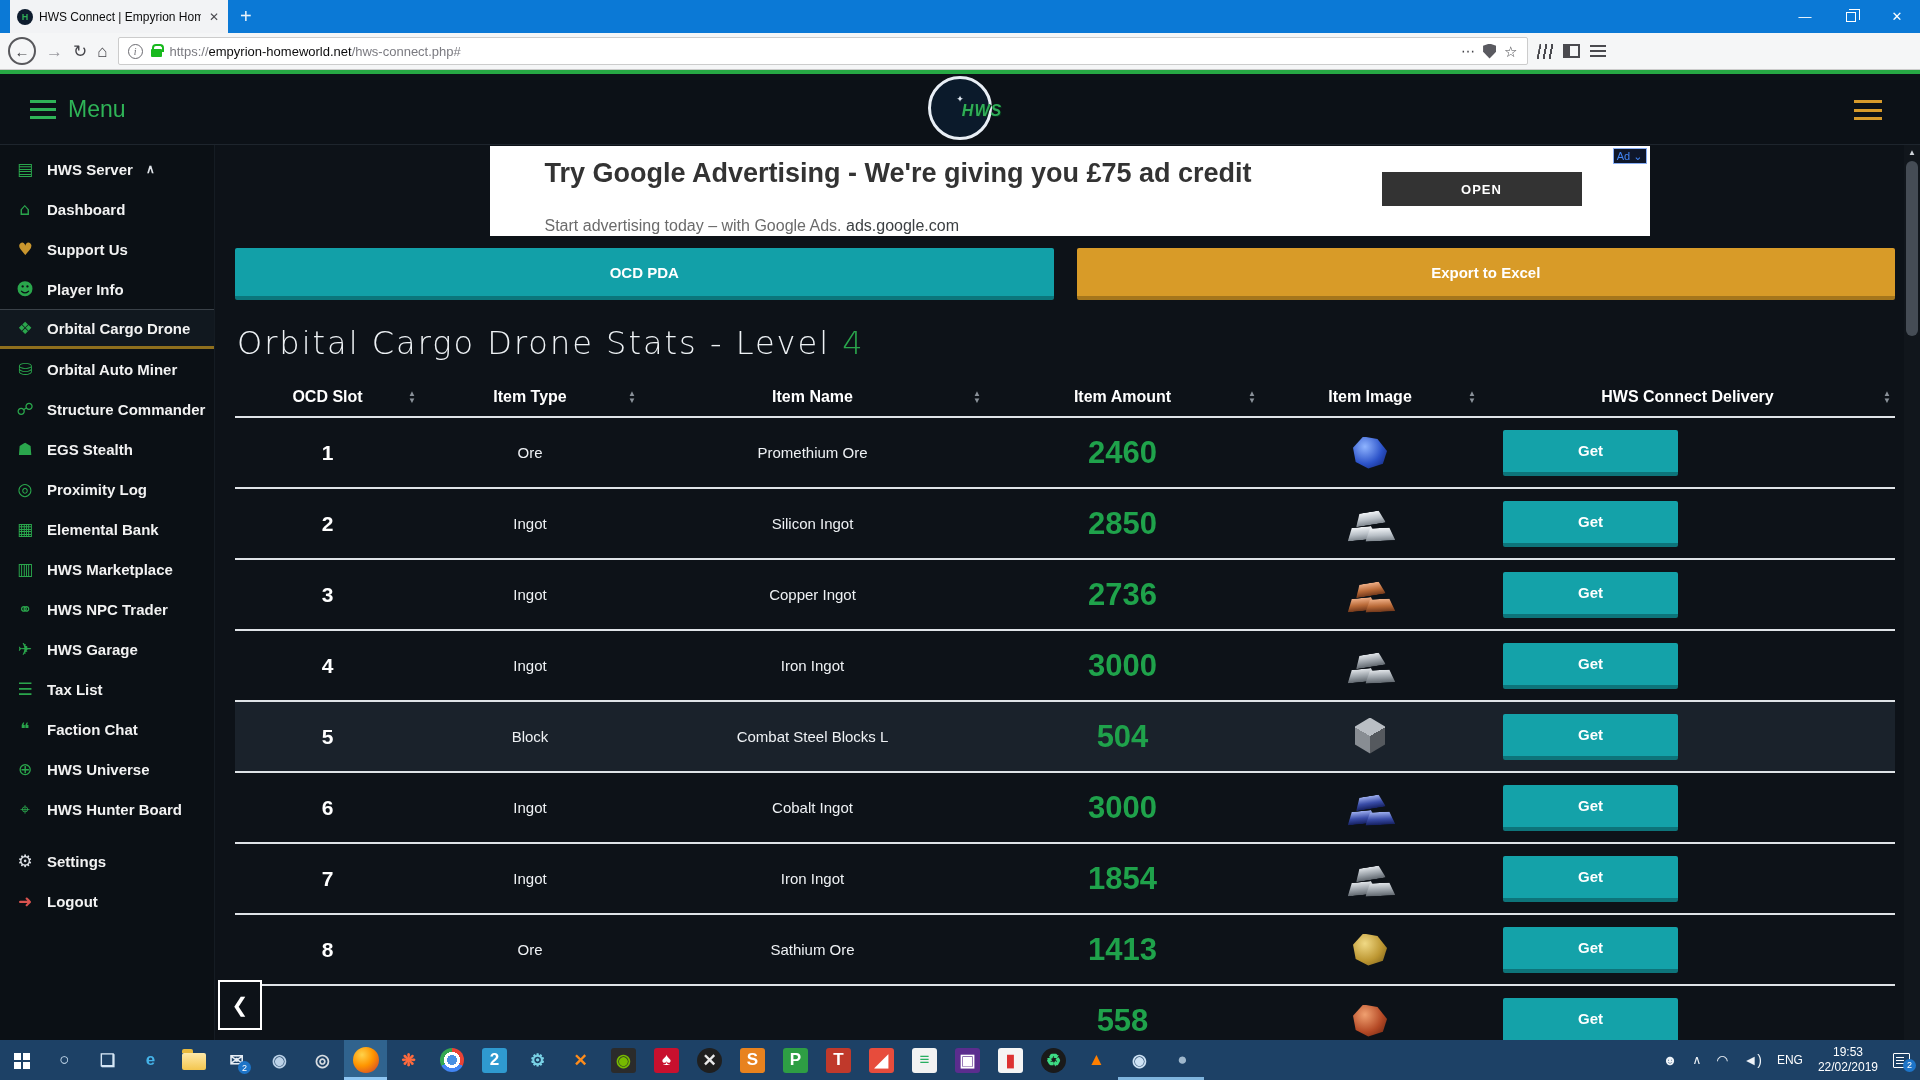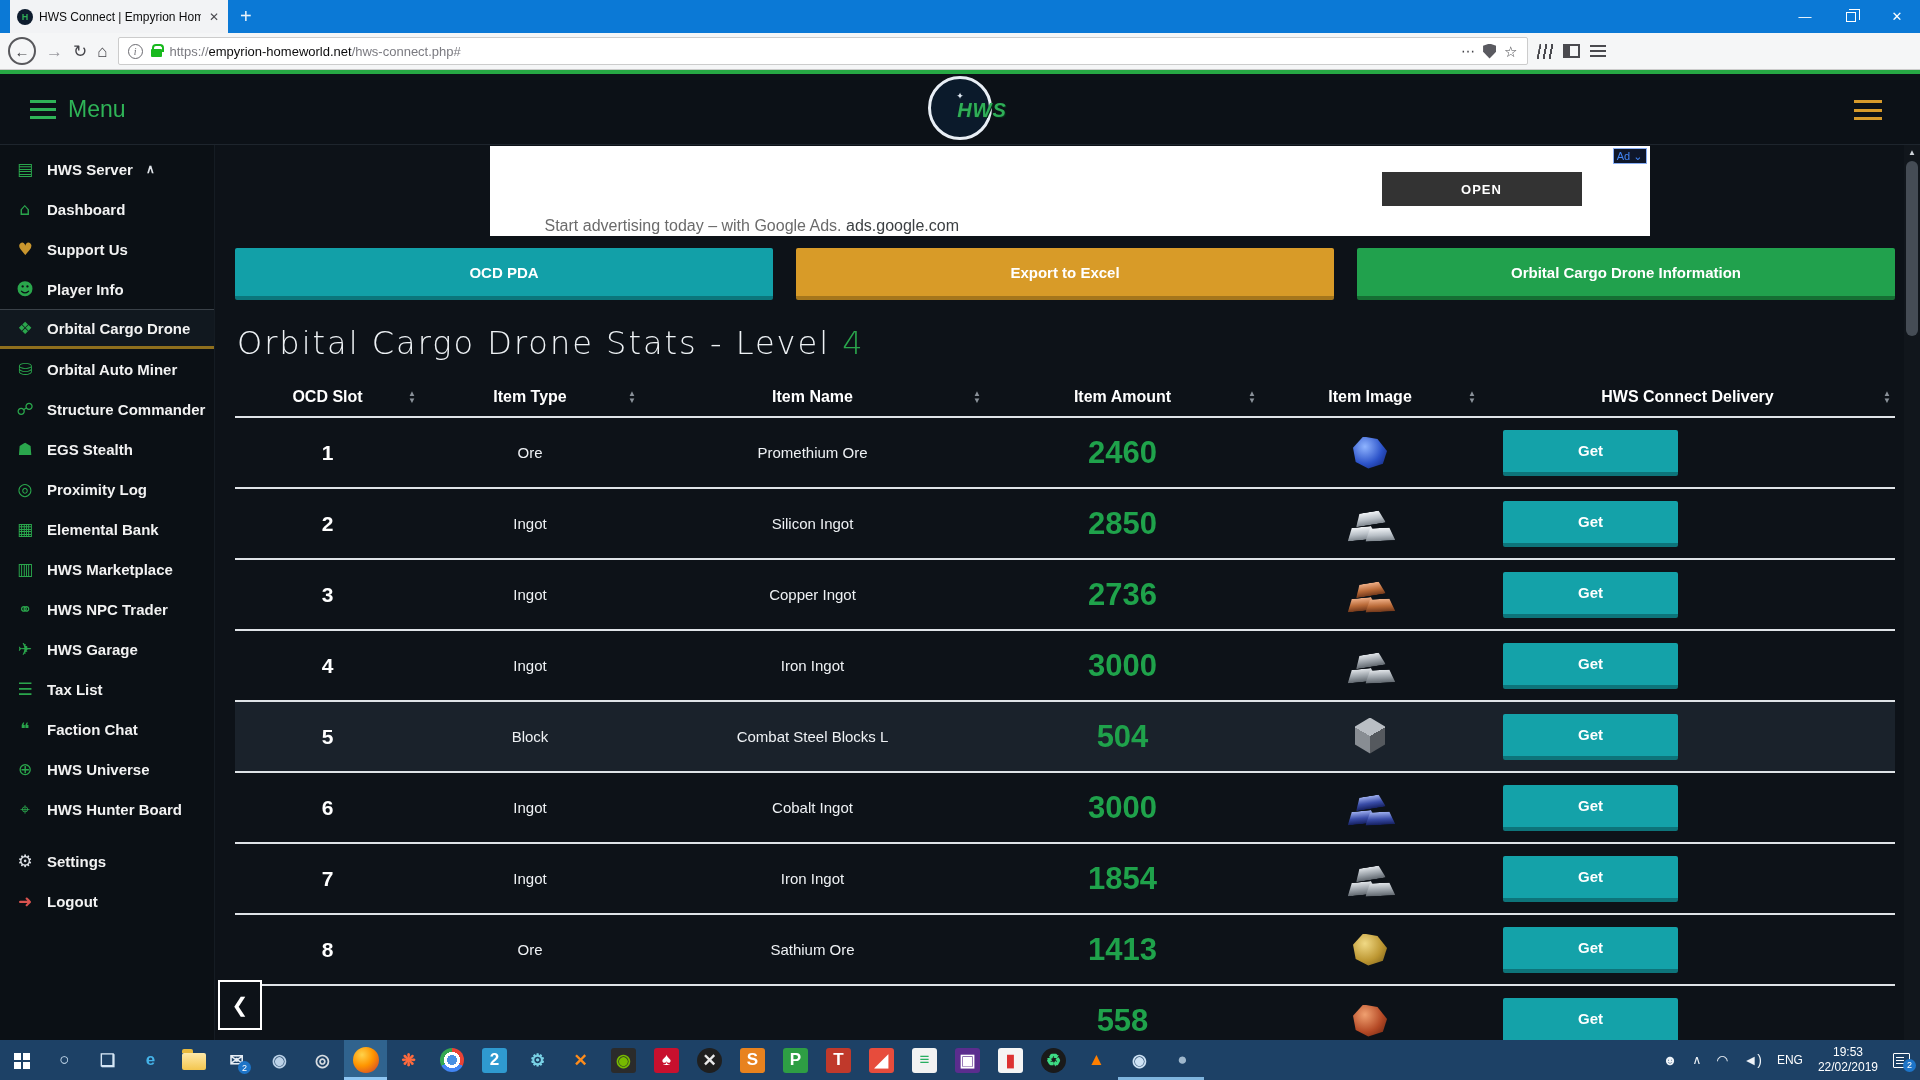--- a/index.html
+++ b/index.html
@@ -44,21 +44,21 @@
   
   .viewport{position:relative;height:970px;display:flex;flex-direction:column;background:#0d1218;overflow:hidden;}
   .site-header{height:75px;background:#0c1117;border-top:4px solid #27a844;border-bottom:1px solid #1e252d;position:relative;flex:0 0 75px;}
   .menu-toggle{position:absolute;left:30px;top:22px;display:flex;align-items:center;gap:12px;color:#2fb457;font-size:23px;}
   .gbars{width:26px;height:19px;border-top:3px solid #2fb457;border-bottom:3px solid #2fb457;position:relative;}
   .gbars:before{content:"";position:absolute;left:0;right:0;top:5px;height:3px;background:#2fb457;}
   .brand{position:absolute;left:50%;top:2px;transform:translateX(-50%);display:flex;align-items:center;gap:16px;}
   .logo{width:64px;height:64px;border-radius:50%;background:#0b1a2b;border:3px solid #e8eef5;
         display:flex;flex-direction:column;align-items:center;justify-content:center;color:#2fae57;}
   .logo .star{font-size:9px;line-height:5px;color:#dfe8f2;}
-  .logo .hws{font-weight:bold;font-style:italic;font-size:20px;letter-spacing:1px;text-shadow:1px 1px 0 #06301a;margin-left:44px;}
+  .logo .hws{font-weight:bold;font-style:italic;font-size:16px;letter-spacing:1px;text-shadow:1px 1px 0 #06301a;margin-left:44px;}
   .brand-text{font-size:30px;color:#e9edf2;font-weight:300;display:flex;gap:9px;align-items:center;}
   .brand-eu{color:#d79a2b;font-weight:bold;}
   .brand-sep{color:#8a9096;}
   .brand-srv{color:#2aa64c;font-weight:bold;}
   .right-burger{position:absolute;right:38px;top:26px;width:28px;height:20px;border-top:3px solid #d79a2b;border-bottom:3px solid #d79a2b;}
   .right-burger:before{content:"";display:block;margin-top:5.5px;height:3px;background:#d79a2b;}
 
   .body-row{flex:1;display:flex;position:relative;}
   .sidebar{width:215px;background:#0b1015;border-right:1px solid #151c23;padding-top:4px;flex:0 0 215px;}
   .side-item{height:40px;display:flex;align-items:center;gap:11px;padding-left:14px;color:#f2f2f2;font-weight:bold;font-size:15px;}
@@ -306,29 +306,29 @@
   </div>
           <div class="side-item">
     <span class="s-icon ic-red">➜</span>
     <span class="s-label">Logout</span>
 
   </div>
         </aside>
 
       <main class="content">
         <div class="ad-wrap">
+          <div class="ad-headline">Try Google Advertising - We're giving you £75 ad credit</div>
           <div class="ad-sub"><span>Start advertising today – with Google Ads.</span> <span class="ad-link">ads.google.com</span></div>
           <div class="ad-open">OPEN</div>
           <div class="ad-badge"><span>Ad</span> ⌄</div>
         </div>
 
         <div class="actions">
             <div class="action-btn" style="background: rgb(18, 160, 168); border-bottom-color: rgb(11, 118, 124);">OCD PDA</div>
             <div class="action-btn" style="background: rgb(216, 155, 40); border-bottom-color: rgb(165, 118, 28);">Export to Excel</div>
-            <div class="action-btn" style="background: rgb(33, 161, 77); border-bottom-color: rgb(21, 111, 51);">Orbital Cargo Drone Information</div>
           </div>
 
         <h1 class="page-title"><span>Orbital Cargo Drone Stats - Level </span><span class="level">4</span></h1>
 
         <div class="dtable">
           <div class="thead">
               <div class="th" style="width: 185px;"><span>OCD Slot</span><span class="sort">
                   <span>▲</span>
                   <span>▼</span>
                 </span></div>

